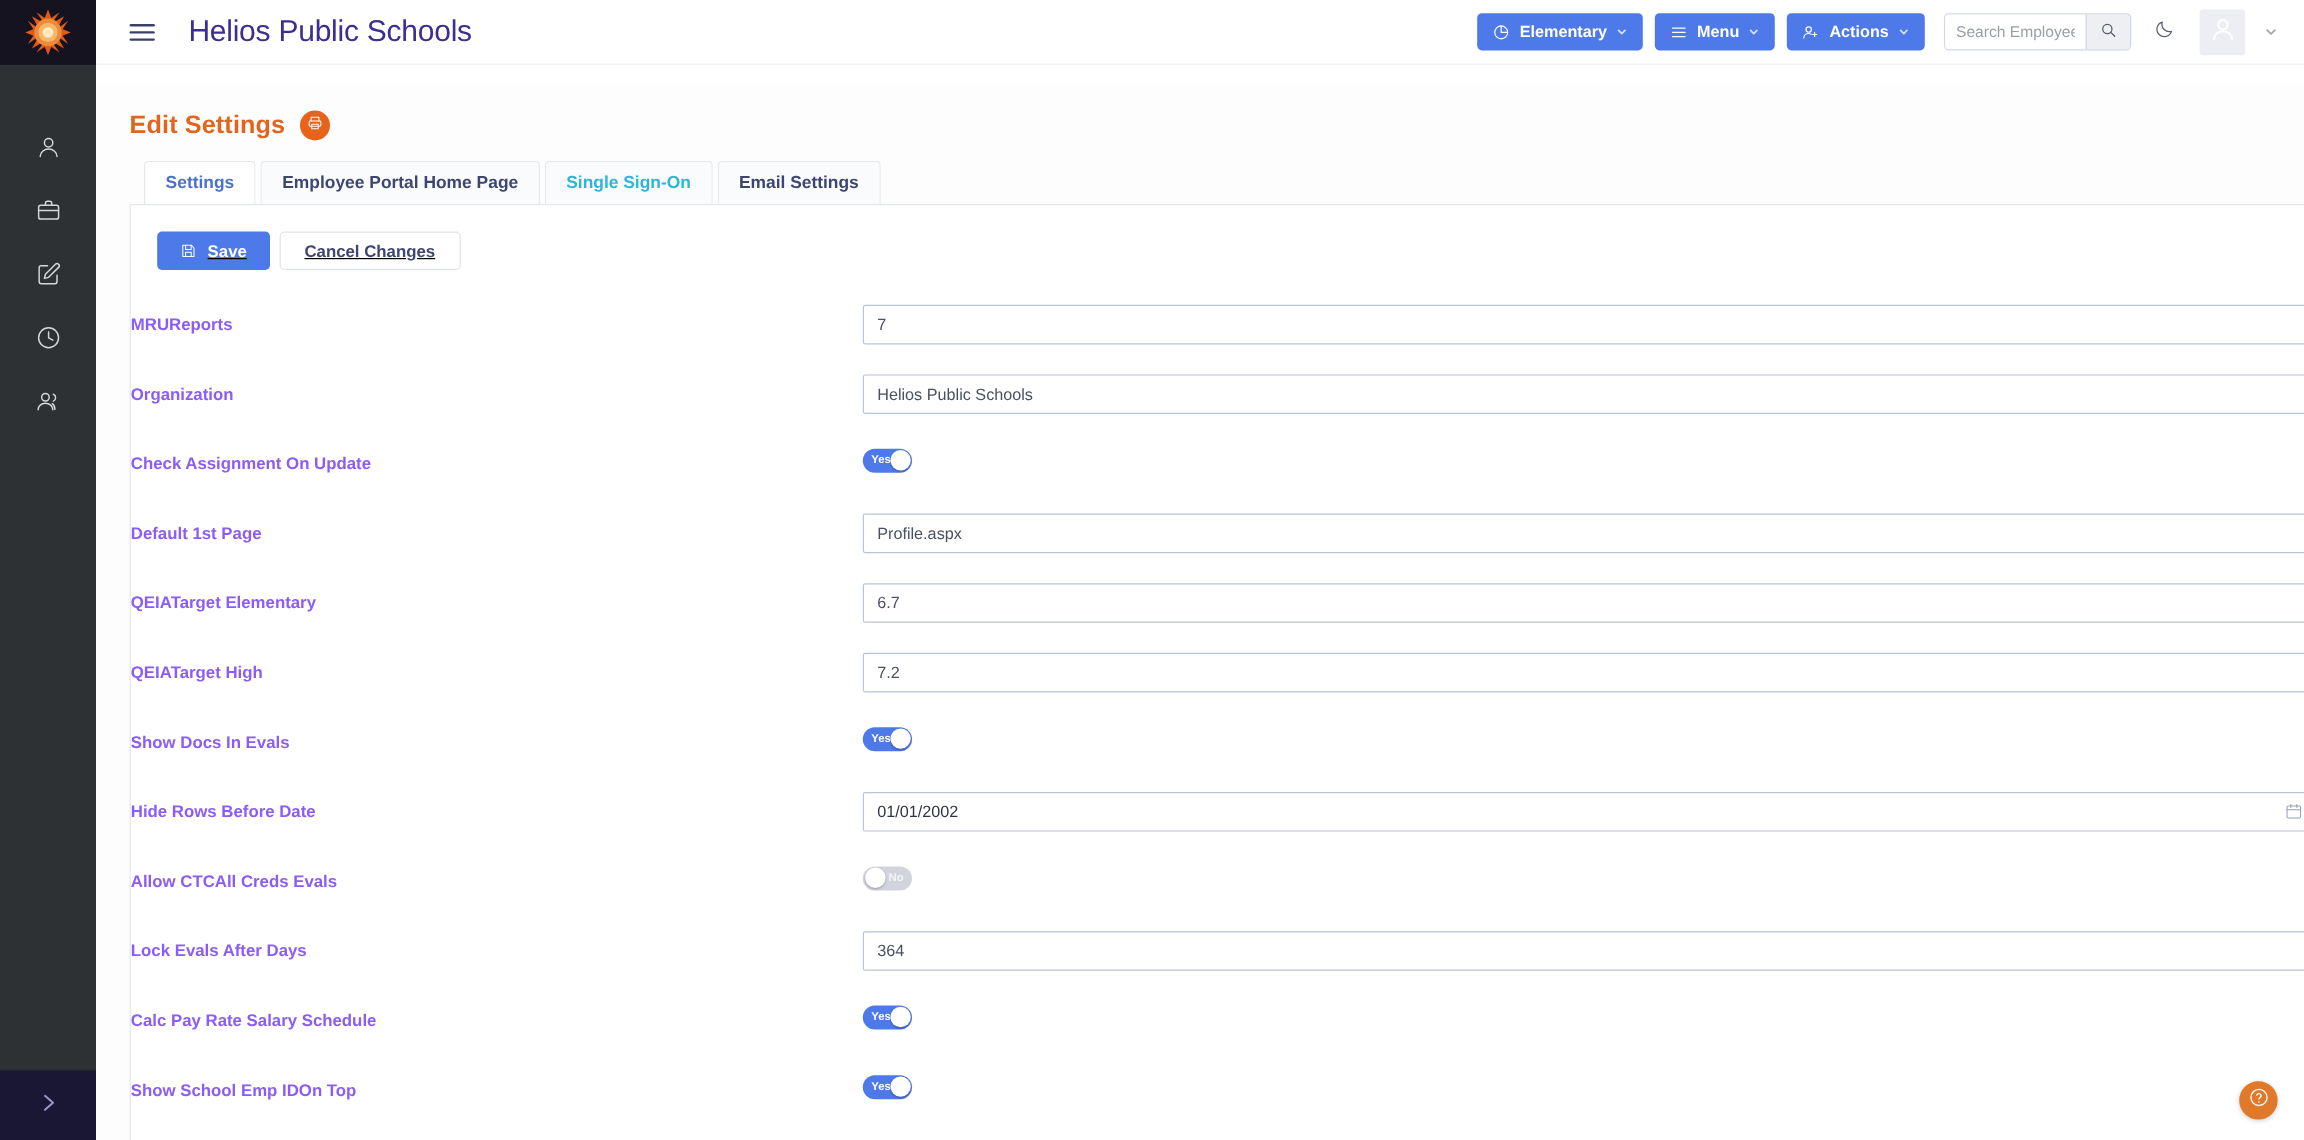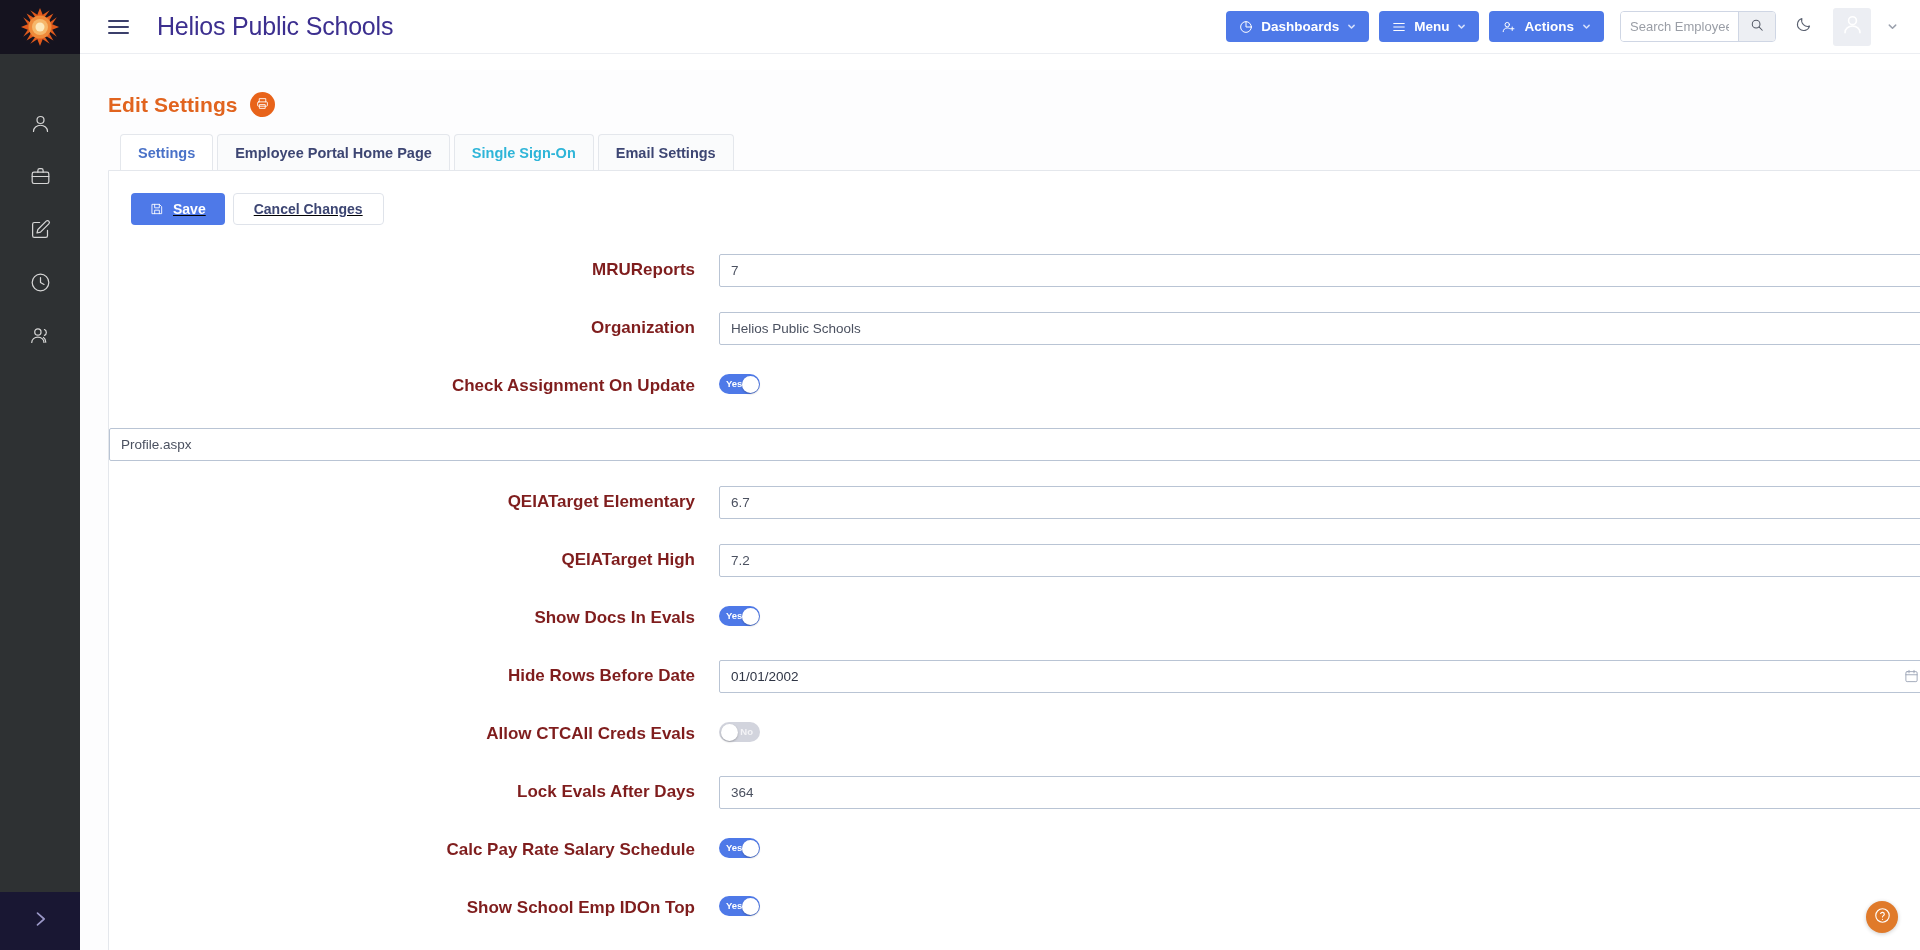--- a/index.html
+++ b/index.html
@@ -192,23 +192,23 @@
     font-family: "Liberation Sans", sans-serif;
   }
 
   
   #form { padding-top: 16px; }
   .f-row {
     display: flex; align-items: center;
     min-height: 58px;
   }
   .f-label {
-    width: 610px; text-align: right;
+    width: 610px; text-align: left;
     padding-right: 24px;
-    font-size: 17px; font-weight: bold; color: #7f1d1d;
+    font-size: 14px; font-weight: bold; color: #8b5cf6;
     white-space: nowrap;
   }
   .f-ctrl { flex: 1; padding-right: 28px; position: relative; }
   .f-input {
     width: 100%; height: 33px;
     border: 1px solid #b9c4d4; border-radius: 2px;
     padding: 0 11px;
     font-size: 13.5px; color: #4b5160;
     font-family: "Liberation Sans", sans-serif;
     background: #fff; outline: none;
@@ -350,21 +350,21 @@
   <div id="app-title">Helios Public Schools</div>
 
   <div id="nav-right">
     <button class="nav-btn">
       <span class="ico">
         <svg viewBox="0 0 24 24">
             <circle cx="12" cy="12" r="9.2"></circle>
             <path d="M12 3v9h9"></path>
           </svg>
       </span>
-      <span>Dashboards</span>
+      <span>Elementary</span>
       <span class="caret">
         <svg viewBox="0 0 12 12">
             <polyline points="2.5 4.5 6 8 9.5 4.5"></polyline>
           </svg>
       </span>
     </button>
 
     <button class="nav-btn">
       <span class="ico">
         <svg viewBox="0 0 24 24">
@@ -490,20 +490,21 @@
         <div class="f-label">Check Assignment On Update</div>
         <div class="f-ctrl">
           <div class="toggle on">
             <span class="t-txt">Yes</span>
             <span class="knob"></span>
           </div>
         </div>
       </div>
 
       <div class="f-row">
+        <div class="f-label">Default 1st Page</div>
         <div class="f-ctrl">
           <input class="f-input" value="Profile.aspx" style="">
         </div>
       </div>
 
       <div class="f-row">
         <div class="f-label">QEIATarget Elementary</div>
         <div class="f-ctrl">
           <input class="f-input" value="6.7" style="">
         </div>

